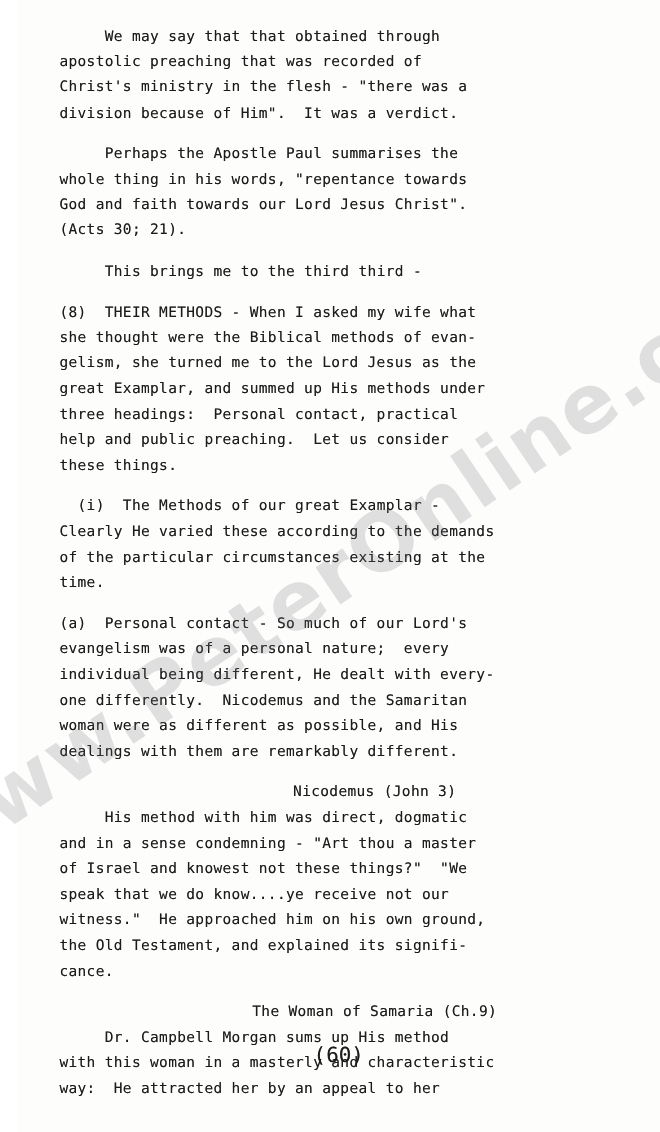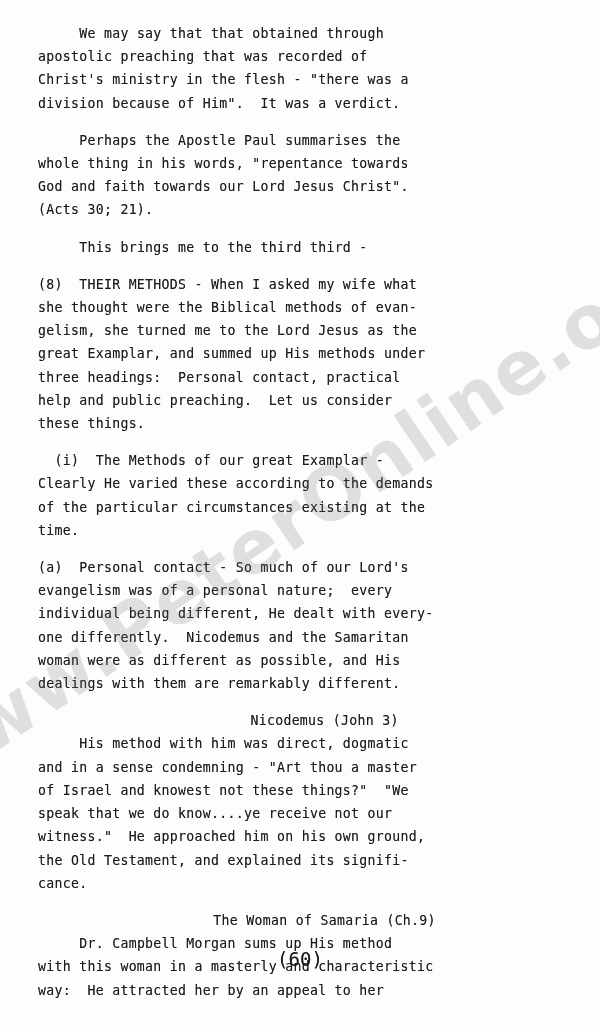--- a/index.html
+++ b/index.html
@@ -13,20 +13,21 @@
     position: relative;
     overflow: hidden;
     font-family: "DejaVu Sans Mono", monospace;
   }
 
   
   #page {
     position: absolute;
     inset: 0;
     background: #fdfdfc;
+    margin-left: 16px;
   }
 
   
   #watermark {
     position: absolute;
     left: 0;
     top: 0;
     width: 600px;
     height: 1029px;
     pointer-events: none;

